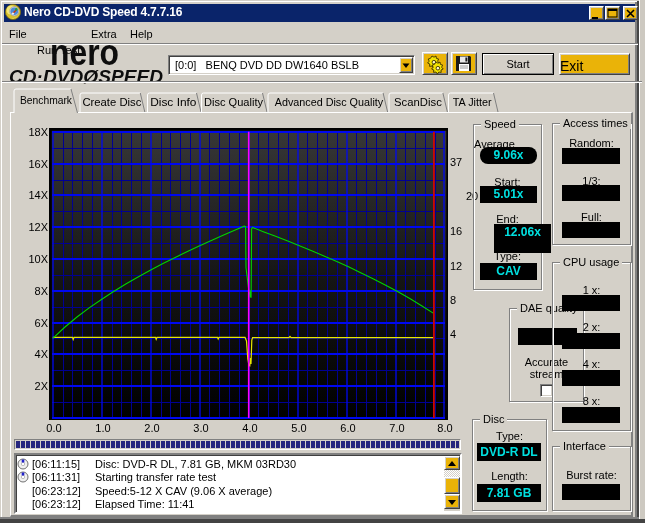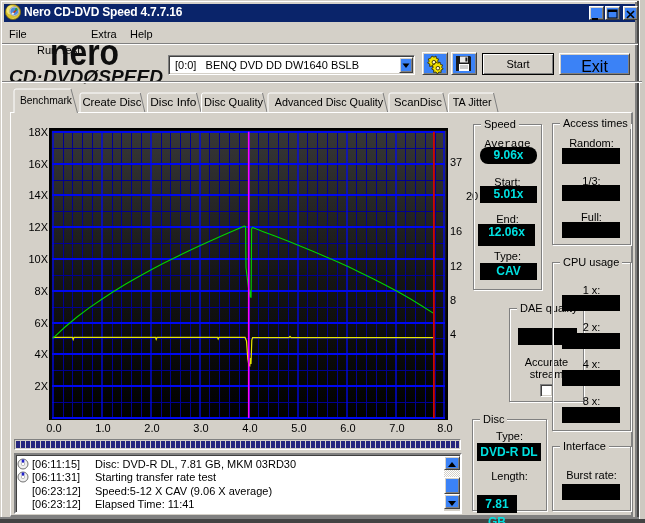--- a/index.html
+++ b/index.html
@@ -2,21 +2,21 @@
 <html><head><meta charset="utf-8"><style>
 *{margin:0;padding:0;box-sizing:border-box;}
 body{width:645px;height:523px;overflow:hidden;font-family:"Liberation Sans",sans-serif;}
 #app{position:absolute;left:0;top:0;width:645px;height:523px;background:#d4d0c8;}
 .abs{position:absolute;}
 .lbl{font-size:11px;color:#000;white-space:nowrap;}
 .led{background:#000;color:#00e0e0;font-weight:bold;font-size:12px;text-align:center;line-height:17px;}
 .blk{background:#000;}
 .grp{border:1px solid #808080;box-shadow:1px 1px 0 #fff, inset 1px 1px 0 #fff;}
 .gt{position:absolute;top:-7px;left:7px;background:#d4d0c8;padding:0 3px;font-size:11px;white-space:nowrap;}
-.btn{background:#3b82f6;border:1px solid;border-color:#fff #404040 #404040 #fff;box-shadow:inset 1px 1px 0 #d4d0c8, inset -1px -1px 0 #808080;font-size:16px;text-align:center;}
+.btn{background:#eab308;border:1px solid;border-color:#fff #404040 #404040 #fff;box-shadow:inset 1px 1px 0 #d4d0c8, inset -1px -1px 0 #808080;font-size:14px;}
 </style></head><body>
 <div id="app">
 
   <div class="abs" style="left:1px;top:1px;width:643px;height:1px;background:#fff;"></div>
   <div class="abs" style="left:1px;top:1px;width:1px;height:518px;background:#fff;"></div>
   <div class="abs" style="left:635px;top:2px;width:2px;height:518px;background:#808080;"></div>
   <div class="abs" style="left:637px;top:1px;width:2px;height:519px;background:#464646;"></div>
   <div class="abs" style="left:639px;top:0;width:1px;height:523px;background:#fff;"></div>
   <div class="abs" style="left:640px;top:0;width:5px;height:523px;background:#cdc9c1;"></div>
   <div class="abs" style="left:0;top:517px;width:639px;height:2px;background:#808080;"></div>
@@ -206,26 +206,26 @@
         </svg></div>
     <div class="abs" style="left:0;top:14px;width:16px;height:7px;background:conic-gradient(#fff 0 25%, #d4d0c8 0 50%, #fff 0 75%, #d4d0c8 0) 0 0/2px 2px;"></div>
     <div class="btn abs" style="left:0;top:21px;width:16px;height:17px;"></div>
     <div class="btn abs" style="left:0;top:38px;width:16px;height:15px;"><svg width="14" height="13">
           <path d="M7,10 L11,5 L3,5Z" fill="#000"></path>
         </svg></div>
   </div>
 
   <div class="abs grp" style="left:473px;top:124px;width:69px;height:166px;">
     <span class="gt">Speed</span>
-    <div class="abs lbl" style="left:0;width:67px;text-align:center;top:13px;font-family:Liberation Mono, monospace;">Average</div>
+    <div class="abs lbl" style="left:0;width:67px;top:13px;">Average</div>
     <div class="abs led" style="left:6px;top:22px;width:57px;height:17px;border-radius:8px;">9.06x</div>
     <div class="abs lbl" style="left:0;width:67px;text-align:center;top:51px;">Start:</div>
     <div class="abs led" style="left:6px;top:61px;width:57px;height:17px;">5.01x</div>
     <div class="abs lbl" style="left:0;width:67px;text-align:center;top:88px;">End:</div>
-    <div class="abs led" style="left:4px;top:99px;width:57px;height:22px;">12.06x</div>
+    <div class="abs led" style="left:20px;top:99px;width:57px;height:29px;">12.06x</div>
     <div class="abs lbl" style="left:0;width:67px;text-align:center;top:125px;">Type:</div>
     <div class="abs led" style="left:6px;top:138px;width:57px;height:17px;">CAV</div>
   </div>
   <div class="abs grp" style="left:552px;top:123px;width:79px;height:122px;">
     <span class="gt">Access times</span>
     <div class="abs lbl" style="left:0;width:77px;text-align:center;top:13px;">Random:</div>
     <div class="abs blk" style="left:9px;top:24px;width:58px;height:16px;"></div>
     <div class="abs lbl" style="left:0;width:77px;text-align:center;top:51px;">1/3:</div>
     <div class="abs blk" style="left:9px;top:61px;width:58px;height:16px;"></div>
     <div class="abs lbl" style="left:0;width:77px;text-align:center;top:87px;">Full:</div>
@@ -235,21 +235,21 @@
     <span class="gt">DAE quality</span>
     <div class="abs blk" style="left:8px;top:19px;width:59px;height:17px;"></div>
     <div class="abs lbl" style="left:0;width:73px;text-align:center;top:47px;">Accurate<br>stream</div>
     <div class="abs" style="left:30px;top:75px;width:13px;height:13px;background:#fff;border:1px solid;border-color:#808080 #fff #fff #808080;box-shadow:inset 1px 1px 0 #404040, inset -1px -1px 0 #d4d0c8;"></div>
   </div>
   <div class="abs grp" style="left:472px;top:419px;width:75px;height:92px;">
     <span class="gt">Disc</span>
     <div class="abs lbl" style="left:0;width:73px;text-align:center;top:10px;">Type:</div>
     <div class="abs led" style="left:4px;top:23px;width:64px;height:18px;line-height:18px;">DVD-R DL</div>
     <div class="abs lbl" style="left:0;width:73px;text-align:center;top:50px;">Length:</div>
-    <div class="abs led" style="left:4px;top:75px;width:40px;height:18px;line-height:18px;">7.81 GB</div>
+    <div class="abs led" style="left:4px;top:64px;width:64px;height:18px;line-height:18px;">7.81 GB</div>
   </div>
   <div class="abs grp" style="left:552px;top:262px;width:79px;height:169px;">
     <span class="gt">CPU usage</span>
     <div class="abs lbl" style="left:0;width:77px;text-align:center;top:21px;">1 x:</div>
     <div class="abs blk" style="left:9px;top:32px;width:58px;height:16px;"></div>
     <div class="abs lbl" style="left:0;width:77px;text-align:center;top:58px;">2 x:</div>
     <div class="abs blk" style="left:9px;top:70px;width:58px;height:16px;"></div>
     <div class="abs lbl" style="left:0;width:77px;text-align:center;top:95px;">4 x:</div>
     <div class="abs blk" style="left:9px;top:107px;width:58px;height:16px;"></div>
     <div class="abs lbl" style="left:0;width:77px;text-align:center;top:132px;">8 x:</div>

